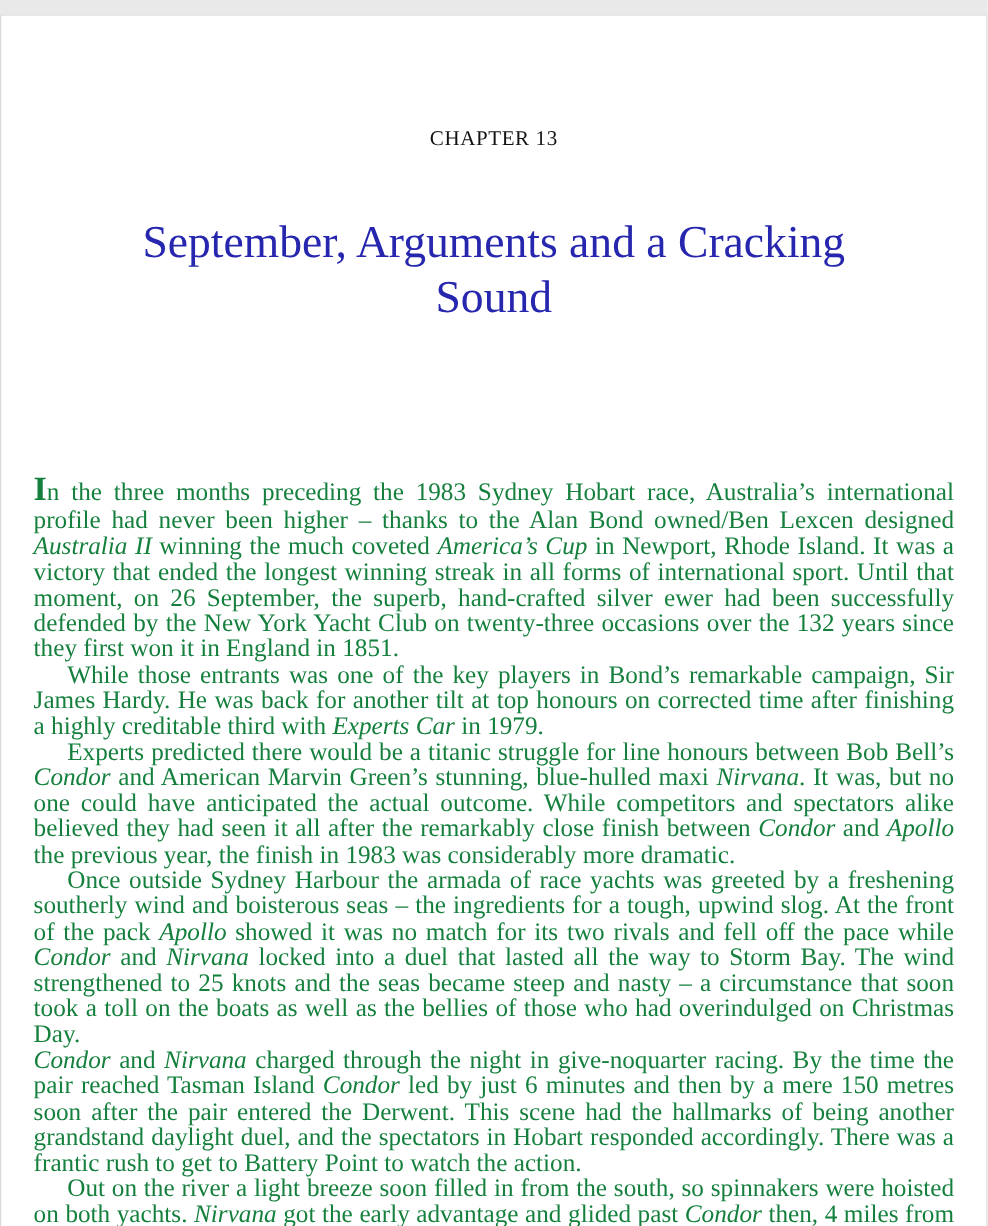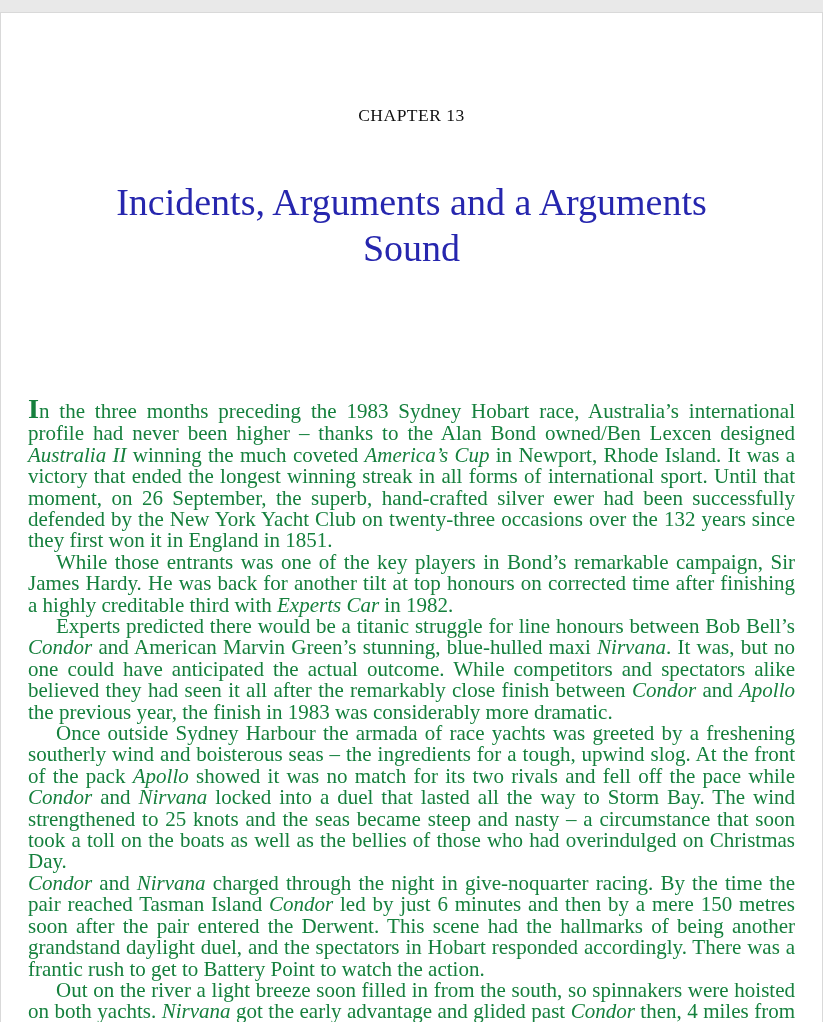--- a/index.html
+++ b/index.html
@@ -83,25 +83,25 @@
   .burst-left  { left: 4px;  top: -4px;  width: 122px; height: 122px; }
   .burst-right { right: -26px; top: 30px; width: 100px; height: 100px; }
 </style>
 </head>
 <body>
 
 <div class="page">
 
   <div class="chapter">CHAPTER 13</div>
 
-  <h1 class="title">Incidents, Arguments and a Arguments Sound</h1>
+  <h1 class="title">September, Arguments and a Cracking Sound</h1>
 
   <div class="body-text">
       <p class="para"><span class="lead">I</span><span>n the three months preceding the 1983 Sydney Hobart race, Australia’s international profile had never been higher – thanks to the Alan Bond owned/Ben Lexcen designed </span><i>Australia II</i><span> winning the much coveted </span><i>America’s Cup</i><span> in Newport, Rhode Island. It was a victory that ended the longest winning streak in all forms of international sport. Until that moment, on 26 September, the superb, hand-crafted silver ewer had been successfully defended by the New York Yacht Club on twenty-three occasions over the 132 years since they first won it in England in 1851.</span></p>
-      <p class="para indent"><span>While those entrants was one of the key players in Bond’s remarkable campaign, Sir James Hardy. He was back for another tilt at top honours on corrected time after finishing a highly creditable third with </span><i>Experts Car</i><span> in 1982.</span></p>
+      <p class="para indent"><span>While those entrants was one of the key players in Bond’s remarkable campaign, Sir James Hardy. He was back for another tilt at top honours on corrected time after finishing a highly creditable third with </span><i>Experts Car</i><span> in 1979.</span></p>
       <p class="para indent"><span>Experts predicted there would be a titanic struggle for line honours between Bob Bell’s </span><i>Condor</i><span> and American Marvin Green’s stunning, blue-hulled maxi </span><i>Nirvana</i><span>. It was, but no one could have anticipated the actual outcome. While competitors and spectators alike believed they had seen it all after the remarkably close finish between </span><i>Condor</i><span> and </span><i>Apollo</i><span> the previous year, the finish in 1983 was considerably more dramatic.</span></p>
       <p class="para indent"><span>Once outside Sydney Harbour the armada of race yachts was greeted by a freshening southerly wind and boisterous seas – the ingredients for a tough, upwind slog. At the front of the pack </span><i>Apollo</i><span> showed it was no match for its two rivals and fell off the pace while </span><i>Condor</i><span> and </span><i>Nirvana</i><span> locked into a duel that lasted all the way to Storm Bay. The wind strengthened to 25 knots and the seas became steep and nasty – a circumstance that soon took a toll on the boats as well as the bellies of those who had overindulged on Christmas Day.</span></p>
       <p class="para"><i>Condor</i><span> and </span><i>Nirvana</i><span> charged through the night in give-noquarter racing. By the time the pair reached Tasman Island </span><i>Condor</i><span> led by just 6 minutes and then by a mere 150 metres soon after the pair entered the Derwent. This scene had the hallmarks of being another grandstand daylight duel, and the spectators in Hobart responded accordingly. There was a frantic rush to get to Battery Point to watch the action.</span></p>
       <p class="para indent"><span>Out on the river a light breeze soon filled in from the south, so spinnakers were hoisted on both yachts. </span><i>Nirvana</i><span> got the early advantage and glided past </span><i>Condor</i><span> then, 4 miles from the finish line, a slightly stronger breeze favoured </span><i>Condor</i><span> – enough to create the opportunity for it to overtake </span><i>Nirvana</i><span> via a 20-metre-wide</span></p>
     </div>
 
 
 </div>
 
 </body></html>

